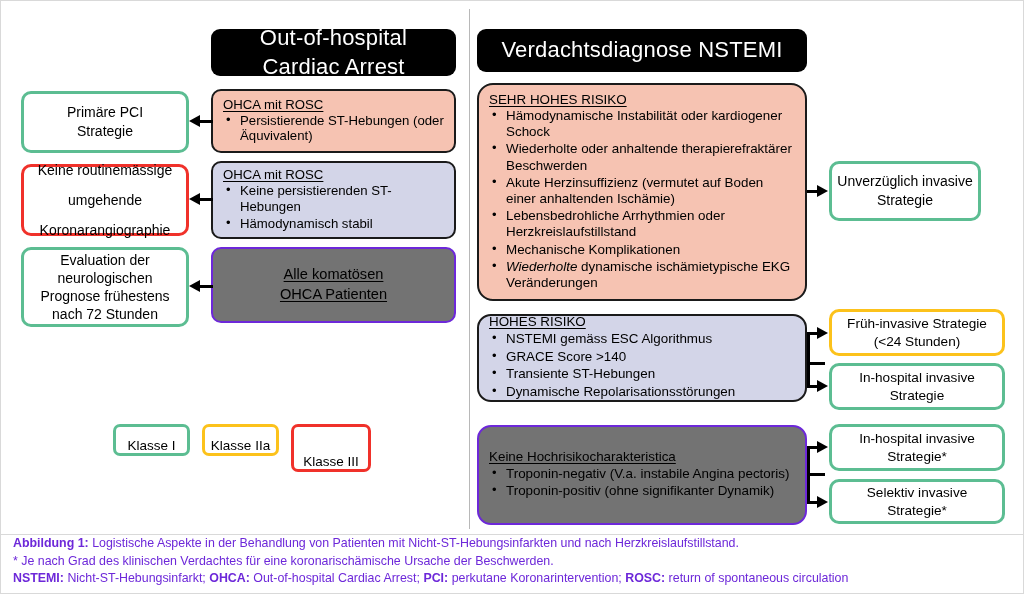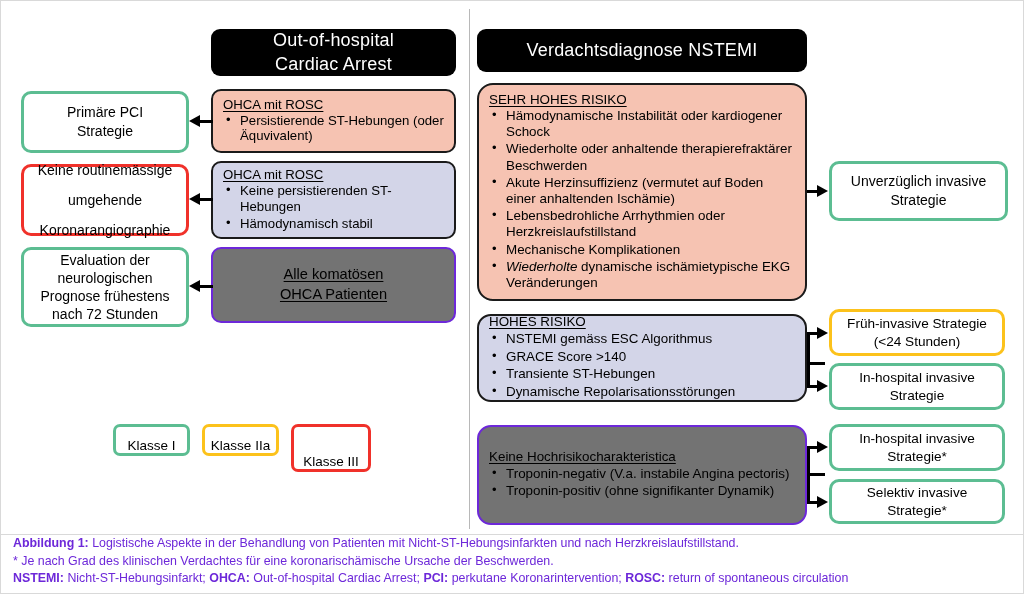--- a/index.html
+++ b/index.html
@@ -27,21 +27,21 @@
     display: flex;
     flex-direction: column;
     justify-content: center;
     background: #ffffff;
   }
   .box.center { align-items: center; text-align: center; }
   .hdr-box {
     background: #000000;
     color: #ffffff;
     border-radius: 9px;
-    font-size: 18px;
+    font-size: 22px;
     letter-spacing: .2px;
     line-height: 1.28;
     text-align: center;
     align-items: center;
     justify-content: center;
   }
   .outline-green { border: 3px solid #5cbd92; }
   .outline-red   { border: 3px solid #f0312a; gap: 12px; }
   .outline-amber { border: 3px solid #fcc21b; }
   .fill-peach { background: #f6c3b2; border: 2px solid #1a1a1a; }
@@ -198,21 +198,21 @@
   </div>
 
   <div class="box fill-pale pad" style="left:476px; top:424px; width:330px; height:100px; font-size:13.4px; line-height:1.25; border-radius:14px;">
     <span class="title-ul">Keine Hochrisikocharakteristica</span>
     <ul class="bul">
       <li>Troponin-negativ (V.a. instabile Angina pectoris)</li>
       <li>Troponin-positiv (ohne signifikanter Dynamik)</li>
     </ul>
   </div>
 
-  <div class="box outline-green center" style="left:828px; top:160px; width:179px; height:60px; font-size:14px; line-height:1.35;">
+  <div class="box outline-green center" style="left:828px; top:160px; width:152px; height:60px; font-size:14px; line-height:1.35;">
     <span>Unverzüglich invasive</span>
     <span>Strategie</span>
   </div>
 
   <div class="box outline-amber center" style="left:828px; top:308px; width:176px; height:47px; font-size:13.6px; line-height:1.3;">
     <span>Früh-invasive Strategie</span>
     <span>(&lt;24 Stunden)</span>
   </div>
 
   <div class="box outline-green center" style="left:828px; top:362px; width:176px; height:47px; font-size:13.6px; line-height:1.3;">

